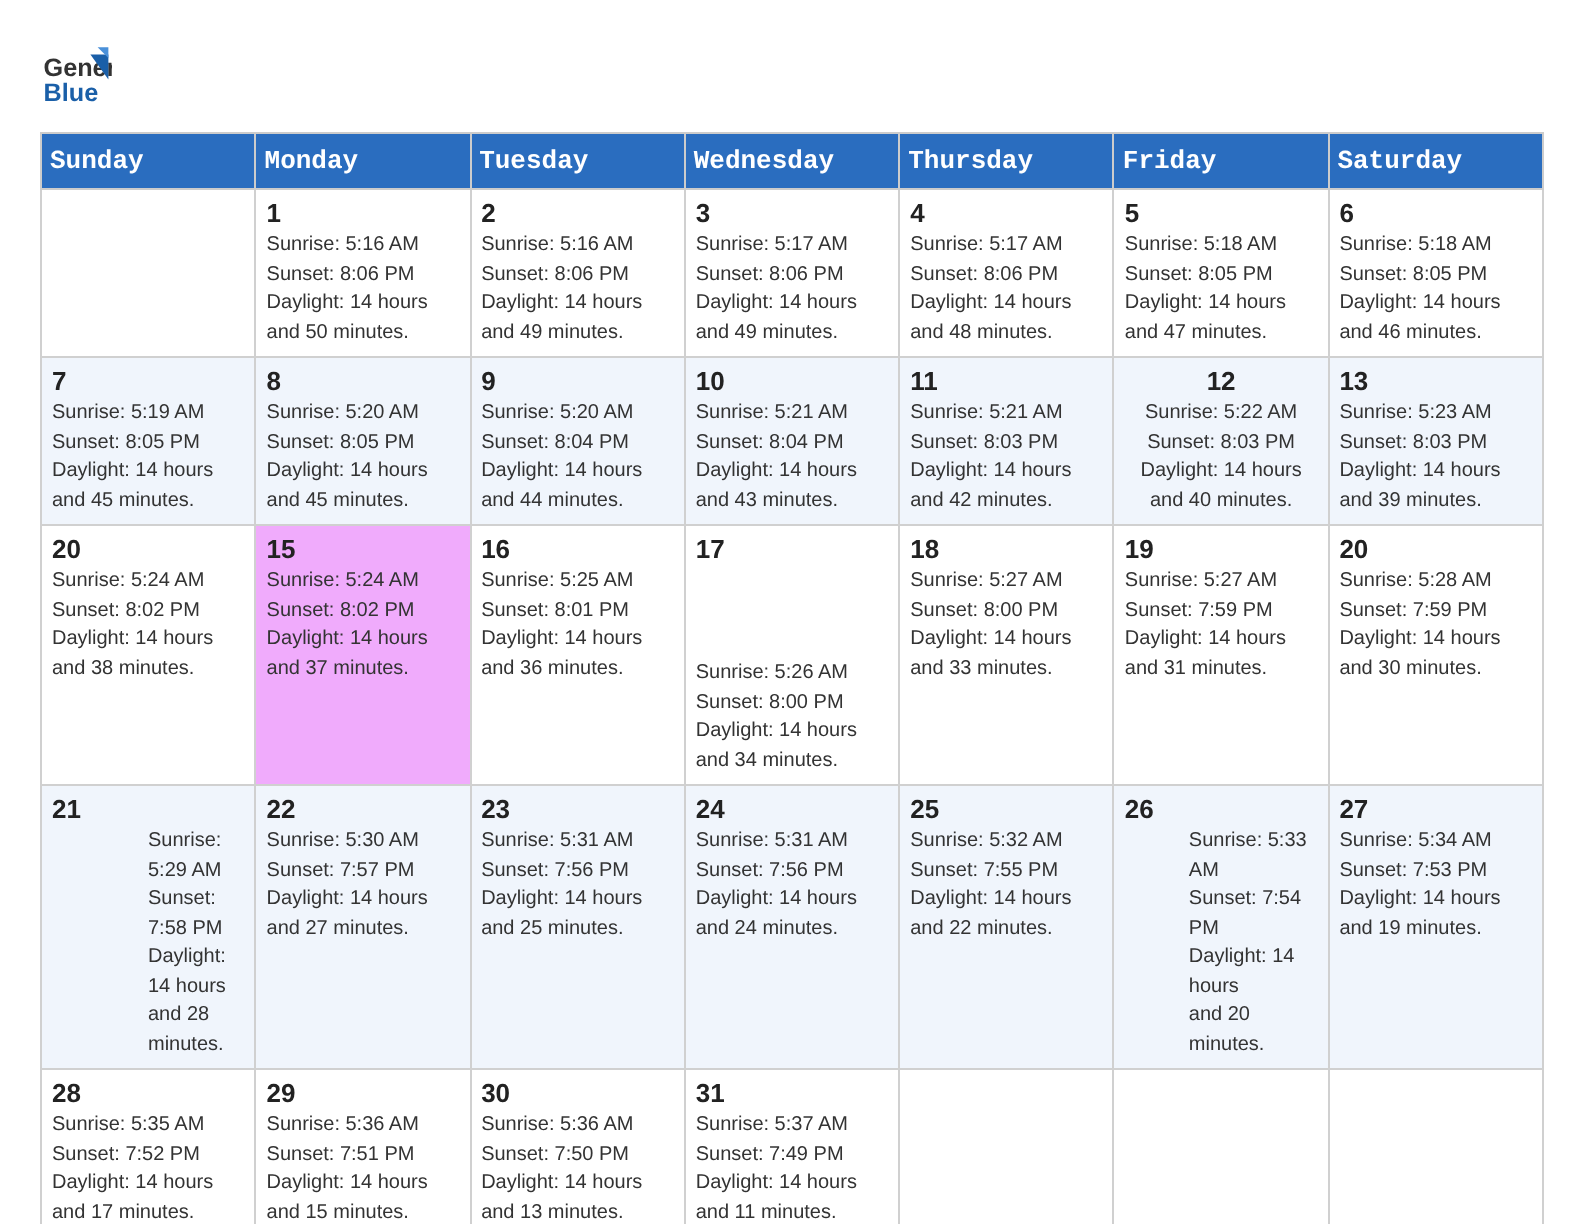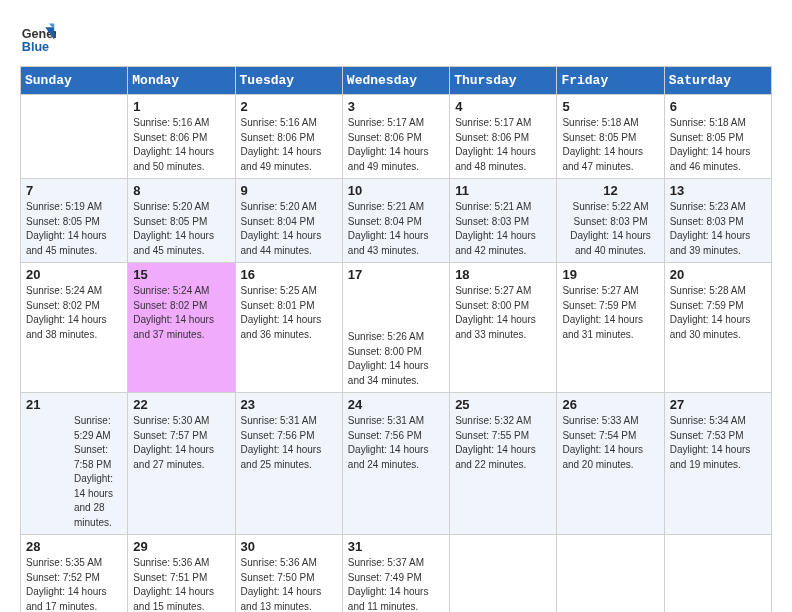--- a/index.html
+++ b/index.html
@@ -290,21 +290,21 @@
         </td>
         <td style="background: rgb(240, 245, 252);">
           <span class="day-num">25</span>
           <div class="cell-content" style="white-space: pre-line;">Sunrise: 5:32 AM
 Sunset: 7:55 PM
 Daylight: 14 hours
 and 22 minutes.</div>
         </td>
         <td style="background: rgb(240, 245, 252);">
           <span class="day-num">26</span>
-          <div class="cell-content" style="white-space: pre-line;">Sunrise: 5:33 AM
+          <div class="cell-content" style="white-space: pre-line; margin-left: 32px;">Sunrise: 5:33 AM
 Sunset: 7:54 PM
 Daylight: 14 hours
 and 20 minutes.</div>
         </td>
         <td style="background: rgb(240, 245, 252);">
           <span class="day-num">27</span>
           <div class="cell-content" style="white-space: pre-line;">Sunrise: 5:34 AM
 Sunset: 7:53 PM
 Daylight: 14 hours
 and 19 minutes.</div>

